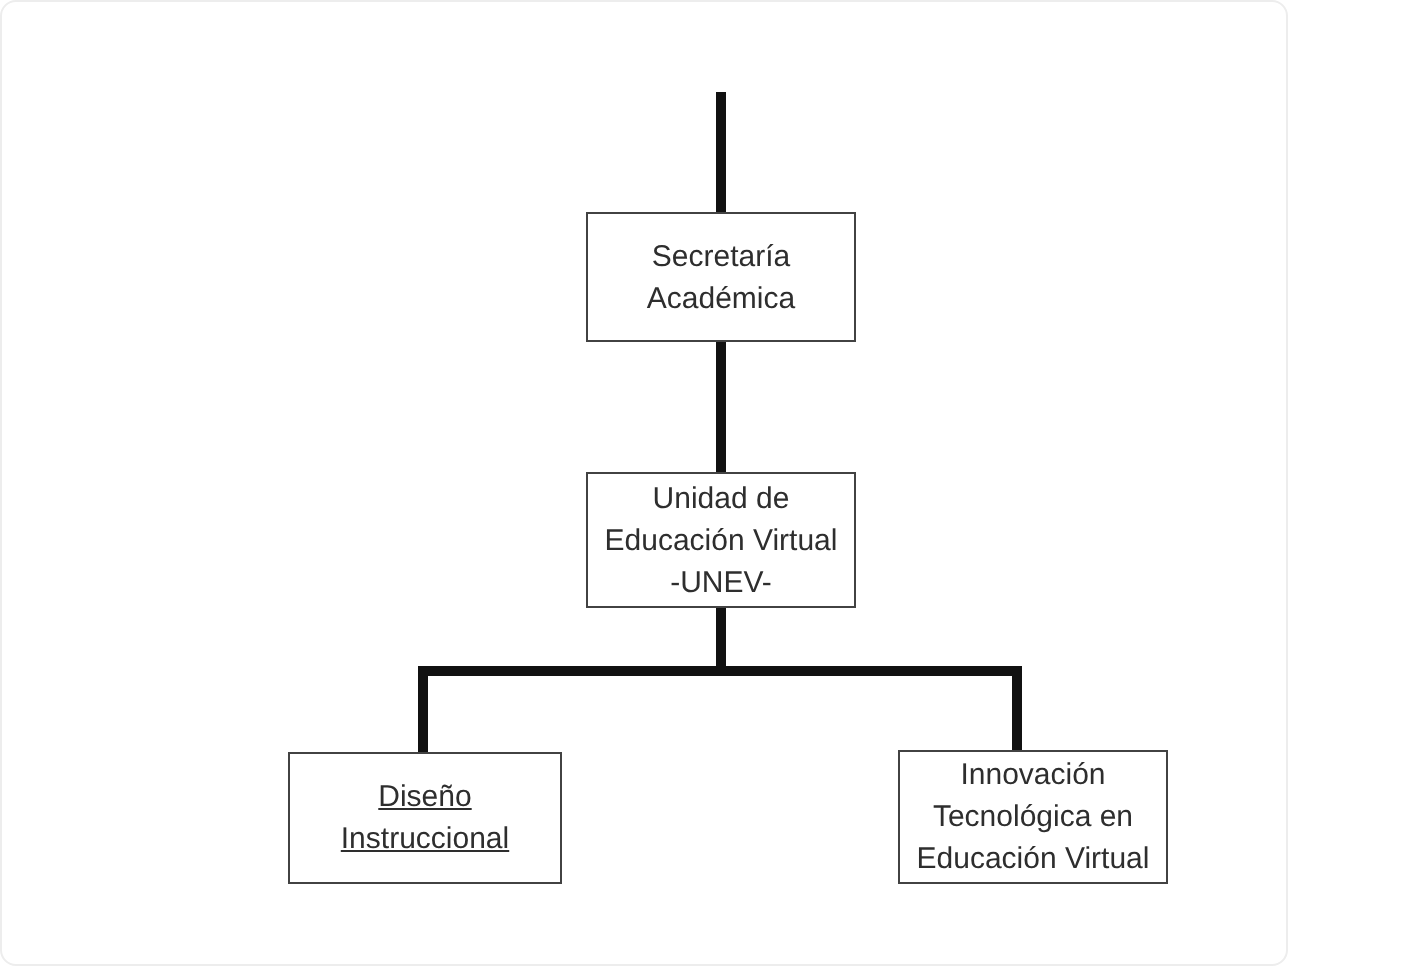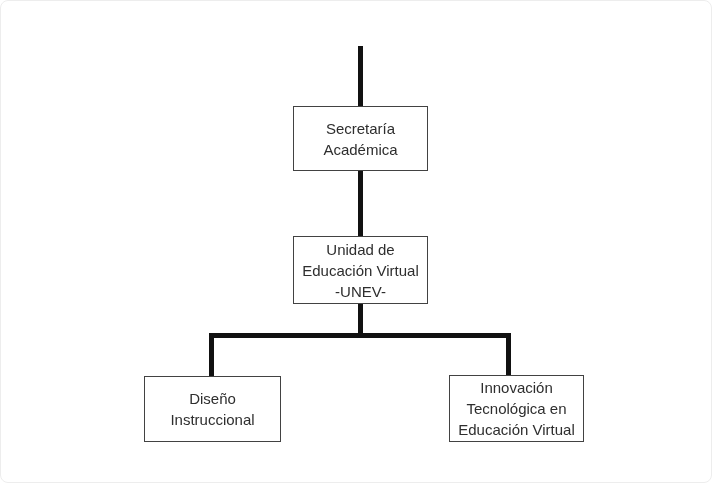--- a/index.html
+++ b/index.html
@@ -5,21 +5,21 @@
   :root{
     --connector:#111111;
     --box-border:#424242;
     --text:#2e2e2e;
     --background:#ffffff;
     --frame-border:#ededed;
   }
   html,body{margin:0;padding:0;background:#fff;}
   .canvas{
     position:relative;
-    width:712px;height:483px;
+    width:644px;height:483px;
     background:var(--background);
     border:1px solid var(--frame-border);
     border-radius:8px;
     box-sizing:border-box;
     overflow:hidden;
     font-family:"Liberation Sans", sans-serif;
   }
   .conn{
     position:absolute;
     background:var(--connector);
@@ -34,21 +34,21 @@
     justify-content:center;
     text-align:center;
     white-space:pre-line;
     font-size:15px;
     line-height:21px;
     color:var(--text);
   }
   
   .node-secretaria{left:292px;top:105px;width:135px;height:65px;}
   .node-unev{left:292px;top:235px;width:135px;height:68px;}
-  .node-diseno{left:143px;top:375px;width:137px;height:66px;}
+  .node-diseno{left:143px;top:375px;width:137px;height:66px;text-decoration:underline;}
   .node-innovacion{left:448px;top:374px;width:135px;height:67px;}
   
   .conn-top-stub{left:357px;top:45px;width:5px;height:60px;}
   .conn-sec-unev{left:357px;top:170px;width:5px;height:65px;}
   .conn-unev-down{left:357px;top:303px;width:5px;height:31px;}
   .conn-branch-h{left:208px;top:332px;width:302px;height:5px;}
   .conn-left-drop{left:208px;top:332px;width:5px;height:43px;}
   .conn-right-drop{left:505px;top:332px;width:5px;height:43px;}
 </style>
 </head>

